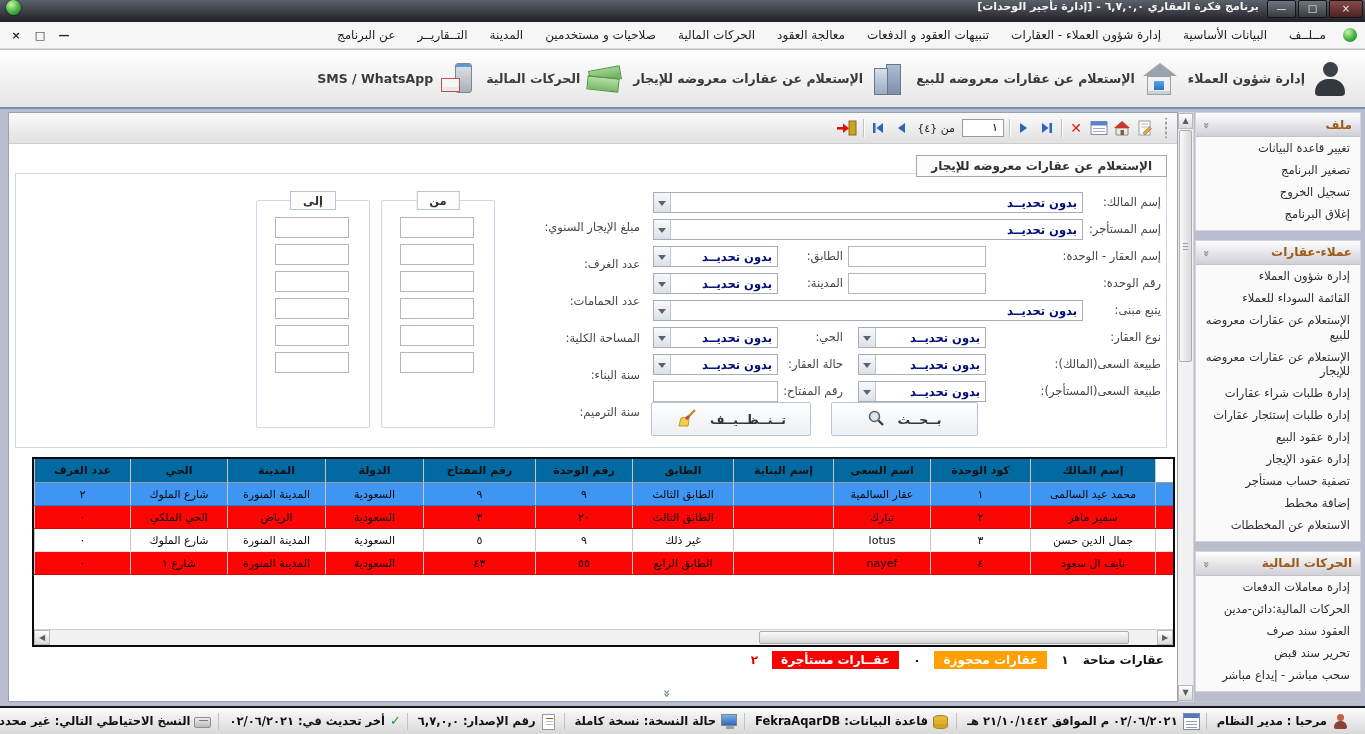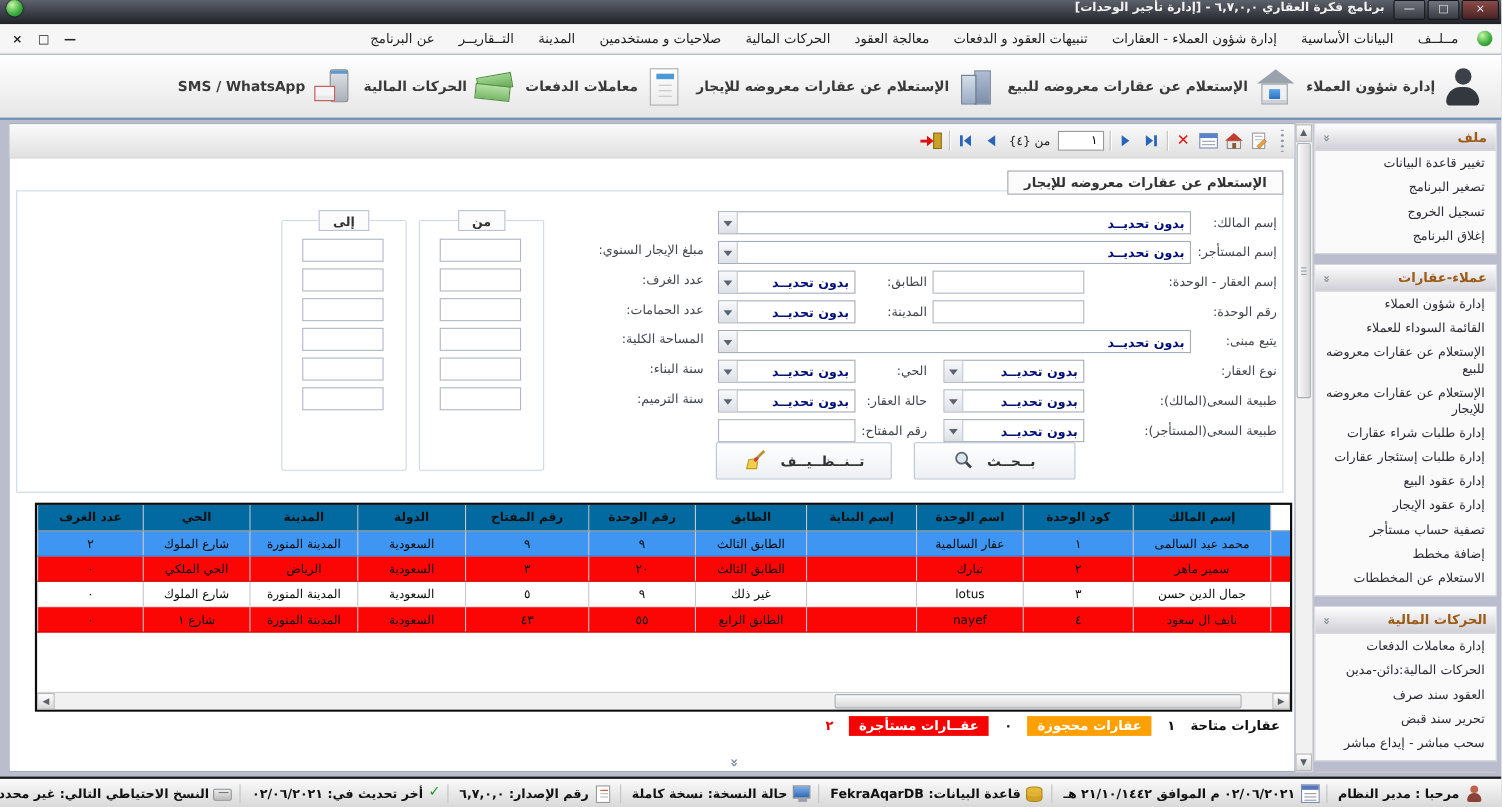--- a/index.html
+++ b/index.html
@@ -115,21 +115,21 @@
   .tin{position:absolute;height:21px;border:1px solid #b0b7c2;background:#fff}
   .btn{position:absolute;height:34px;border:1px solid #b9c3d2;border-radius:2px;
     background:linear-gradient(#ffffff,#edf0f4);display:flex;direction:rtl;align-items:center;justify-content:center;
     gap:12px;font-size:12.5px;font-weight:bold;color:#333}
   .fset{position:absolute;top:26px;height:228px;width:114px;border:1px solid #ccd9e8;border-radius:2px;background:#fff}
   .fset-legend{position:absolute;top:-10px;right:50%;transform:translateX(50%);height:19px;padding:0 12px;
     border:1px solid #b9c3d2;background:#fcfcfc;font-size:11.5px;font-weight:bold;color:#333;
     display:flex;align-items:center;white-space:nowrap}
   .fset-col{position:absolute;top:16px;left:18px;display:flex;flex-direction:column;gap:6px}
   .tin2{width:74px;height:21px;border:1px solid #b0b7c2;background:#fff}
-  .range-labels{position:absolute;top:46px;right:526px;display:flex;flex-direction:column;gap:7px}
+  .range-labels{position:absolute;top:46px;right:526px;display:flex;flex-direction:column;gap:17px}
   .range-labels span{height:20px;font-size:11.5px;color:#44464e;white-space:nowrap}
 
   
   .grid{position:absolute;top:344px;left:23px;width:1143px;height:190px;border:2px solid #0c0c0c;
     background:#fff;direction:rtl;font-size:11px;overflow:hidden}
   .g-head,.g-row{display:grid;grid-template-columns:18px 125px 100px 97px 100px 101px 97px 112px 98px 98px 97px 96px}
   .g-head{height:24px}
   .g-row{height:23px}
   .g-th{border-left:1px solid #c6c6c6;border-bottom:1px solid #9a9a9a;display:flex;align-items:center;
     justify-content:center;font-weight:bold;color:#111;background:#0369a1;white-space:nowrap;overflow:hidden}
@@ -228,24 +228,20 @@
       <div class="big-item">
         <span class="bigicon bi-house"></span>
         <span class="big-label">الإستعلام عن عقارات معروضه للبيع</span>
       </div>
 
       <div class="big-item">
         <span class="bigicon bi-building"></span>
         <span class="big-label">الإستعلام عن عقارات معروضه للإيجار</span>
       </div>
 
-      <div class="big-item">
-        <span class="bigicon bi-document"></span>
-        <span class="big-label">معاملات الدفعات</span>
-      </div>
 
       <div class="big-item">
         <span class="bigicon bi-money"></span>
         <span class="big-label">الحركات المالية</span>
       </div>
 
       <div class="big-item">
         <span class="bigicon bi-phone"></span>
         <span class="big-label">SMS / WhatsApp</span>
       </div>
@@ -509,21 +505,21 @@
         </div>
       </div>
     </div>
 
     <div class="grid">
       <div class="g-head">
         <div class="g-th g-sel"></div>
 
       <div class="g-th">إسم المالك</div>
           <div class="g-th">كود الوحدة</div>
-          <div class="g-th">اسم الوحدة</div>
+          <div class="g-th">اسم السعى</div>
           <div class="g-th">إسم البناية</div>
           <div class="g-th">الطابق</div>
           <div class="g-th">رقم الوحدة</div>
           <div class="g-th">رقم المفتاح</div>
           <div class="g-th">الدولة</div>
           <div class="g-th">المدينة</div>
           <div class="g-th">الحي</div>
           <div class="g-th">عدد الغرف</div>
         </div>
       <div>

